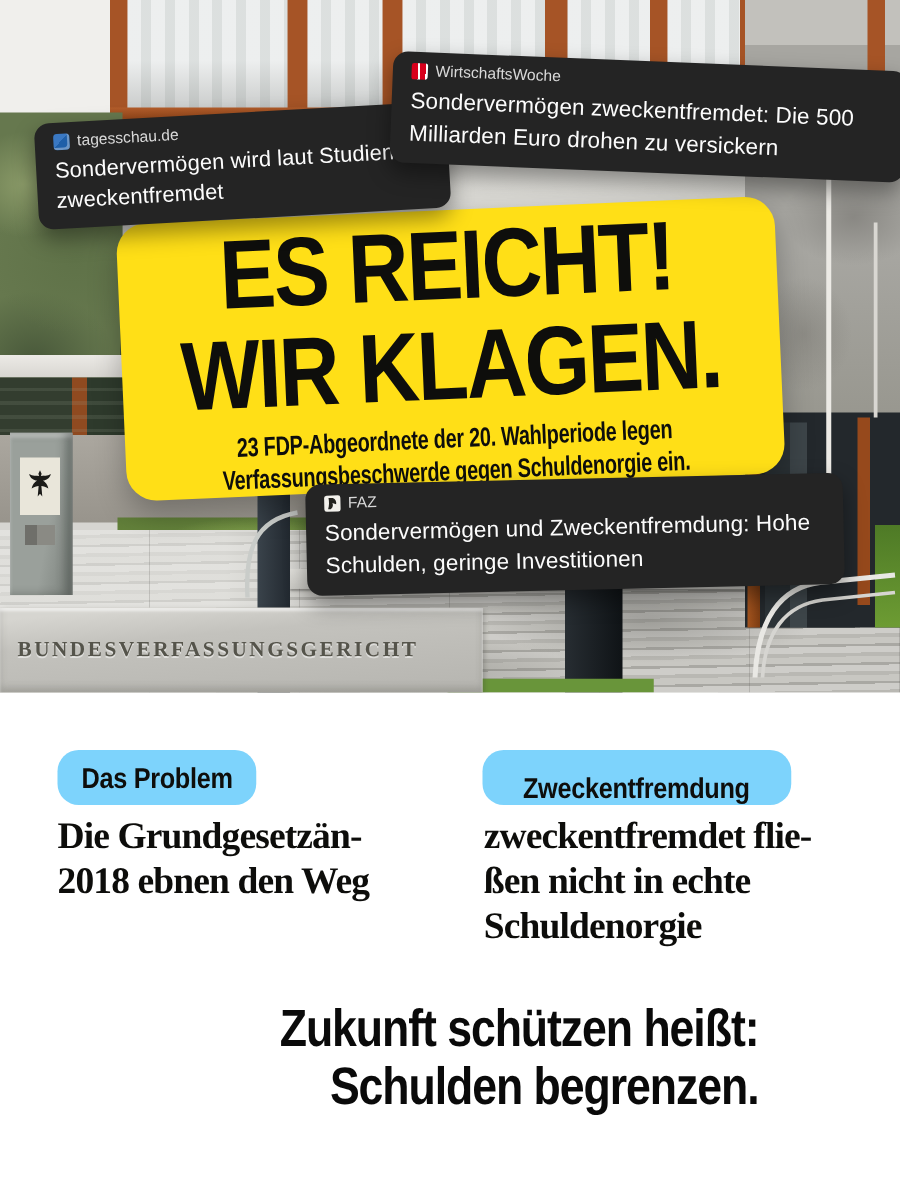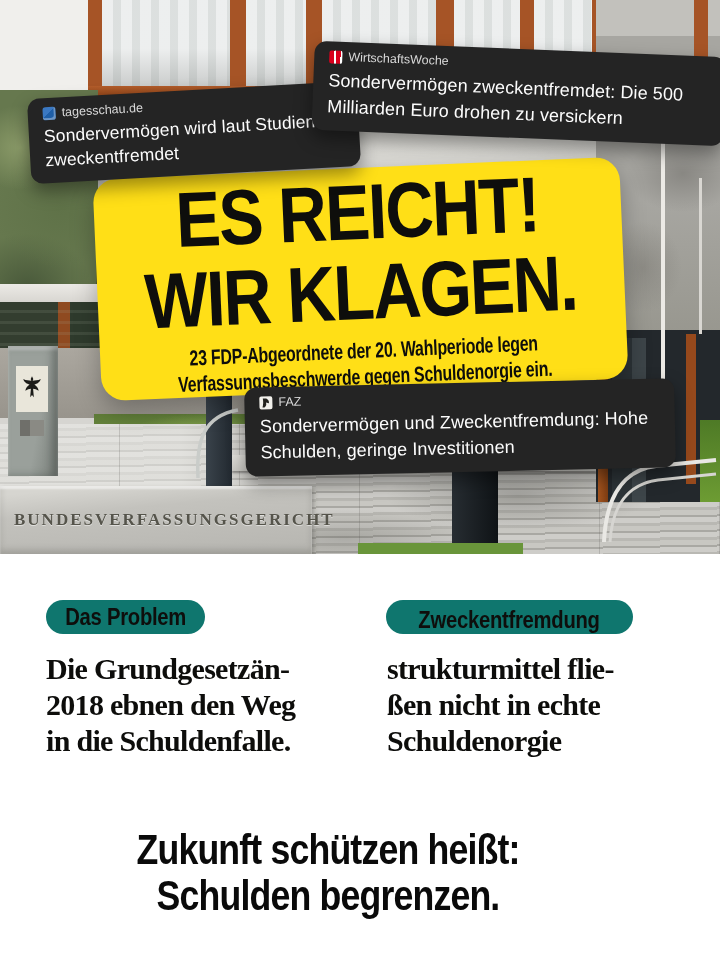--- a/index.html
+++ b/index.html
@@ -53,21 +53,21 @@
   .green-glow{left:700px;top:420px;width:20px;height:82px;background:linear-gradient(#4e7a26,#6d9c33);}
   .pillar{left:452px;top:366px;width:46px;height:188px;background:linear-gradient(90deg,#272d32,#0f1316);}
   .pole1{left:661px;top:140px;width:4px;height:254px;background:#eceae5;}
   .pole2{left:699px;top:178px;width:3px;height:156px;background:#d9d7d2;}
   .post-left{left:206px;top:342px;width:26px;height:212px;background:linear-gradient(90deg,#3a434b,#222930);}
   .stele{left:8px;top:346px;width:50px;height:130px;background:linear-gradient(100deg,#9aa09b 0 60%,#7a807b);
     box-shadow:inset -6px 0 8px rgba(40,45,42,.35),inset 0 4px 3px rgba(255,255,255,.4);}
   .plaque{left:16px;top:366px;width:32px;height:46px;background:#e9e6da;display:flex;align-items:center;justify-content:center;}
   .intercom{left:20px;top:420px;width:24px;height:16px;background:linear-gradient(90deg,#6f6f6a 0 10px,#8a8a84 10px);}
   .grass-bottom{left:358px;top:543px;width:165px;height:11px;background:#69953a;}
-  .sign{left:0;top:486px;width:312px;height:68px;display:flex;align-items:center;padding-left:14px;box-sizing:border-box;
+  .sign{left:0;top:486px;width:386px;height:68px;display:flex;align-items:center;padding-left:14px;box-sizing:border-box;
     background:linear-gradient(175deg,#d6d5d0 0 10%,#c3c2bd 35%,#b6b5b0);
     box-shadow:inset 0 3px 2px rgba(255,255,255,.55),inset 0 -4px 6px rgba(80,78,72,.25),2px 2px 4px rgba(60,58,54,.3);}
   .sign span{font-family:"Liberation Serif",serif;font-weight:bold;font-size:17px;letter-spacing:2px;color:#55544b;
     text-shadow:0 1px 0 rgba(255,255,255,.5);white-space:nowrap;}
 
   
   .card{position:absolute;background:#242424;border-radius:12px;color:#fff;padding:8px 15px 11px;
         box-shadow:0 8px 18px rgba(0,0,0,.4);}
   .card-header{display:flex;align-items:center;gap:6px;font-size:12.5px;color:#d9d9d9;margin-bottom:4px;}
   .src-icon{width:13px;height:13px;border-radius:3px;flex:0 0 auto;display:flex;align-items:center;justify-content:center;}
@@ -85,30 +85,30 @@
   .banner{position:absolute;left:97px;top:168px;width:527px;height:222px;background:#ffdf17;border-radius:24px;
     transform:rotate(-2.5deg);display:flex;flex-direction:column;align-items:center;justify-content:flex-start;
     padding-top:4px;box-sizing:border-box;box-shadow:0 10px 24px rgba(0,0,0,.28);}
   .ban-h{font-weight:bold;font-size:78px;line-height:80px;letter-spacing:-2px;color:#0e0e0c;white-space:nowrap;
     transform:scaleX(.86);transform-origin:center;}
   .ban-sub{font-weight:bold;font-size:21.5px;line-height:26px;letter-spacing:-.3px;color:#0e0e0c;white-space:nowrap;
     transform:scaleX(.74);transform-origin:center;}
   .ban-gap{height:8px;}
 
   
-  .pill{position:absolute;height:34px;border-radius:17px;background:#0f766e;display:flex;align-items:center;justify-content:center;}
+  .pill{position:absolute;height:44px;border-radius:17px;background:#7dd3fc;display:flex;align-items:center;justify-content:center;}
   .pill span{font-weight:bold;font-size:23px;letter-spacing:-.3px;color:#0e0e0c;white-space:nowrap;
     transform:scaleX(.88);transform-origin:center;}
   .pill-left{left:46px;top:600px;width:159px;}
   .pill-right{left:386px;top:600px;width:247px;align-items:flex-end;}
   .para{position:absolute;top:651px;font-family:Liberation Serif, serif;}
   .para-left{left:46px;} .para-right{left:387px;}
   .pline{font-weight:bold;font-size:30px;line-height:36px;letter-spacing:-.7px;color:#0d0d0b;white-space:pre;}
   .stat{display:inline-block;font-size:34px;font-weight:bold;letter-spacing:-1px;transform:scaleX(.8);transform-origin:left center;}
-  .footer{position:absolute;left:0;top:827px;width:656px;text-align:center;}
+  .footer{position:absolute;left:0;top:800px;width:656px;text-align:right;}
   .fline{font-weight:bold;font-size:42px;line-height:46px;letter-spacing:-1px;color:#0a0a0a;white-space:nowrap;
     transform:scaleX(.85);transform-origin:center;}
 </style>
 </head>
 <body>
 
 <div class="canvas">
 
   <div class="photo">
     <div class="abs wall-top"></div>
@@ -204,25 +204,24 @@
   <div class="pill pill-left">
     <span>Das Problem</span>
   </div>
   <div class="pill pill-right">
     <span>Zweckentfremdung</span>
   </div>
 
   <div class="para para-left">
     <div class="pline">Die Grundgesetzän-</div>
     <div class="pline">2018 ebnen den Weg</div>
-    <div class="pline">in die Schuldenfalle.</div>
   </div>
 
   <div class="para para-right">
-    <div class="pline">strukturmittel flie-</div>
+    <div class="pline">zweckentfremdet flie-</div>
     <div class="pline">ßen nicht in echte</div>
     <div class="pline">Schuldenorgie</div>
   </div>
 
   <div class="footer">
     <div class="fline">Zukunft schützen heißt:</div>
     <div class="fline">Schulden begrenzen.</div>
   </div>
 
 </div>

